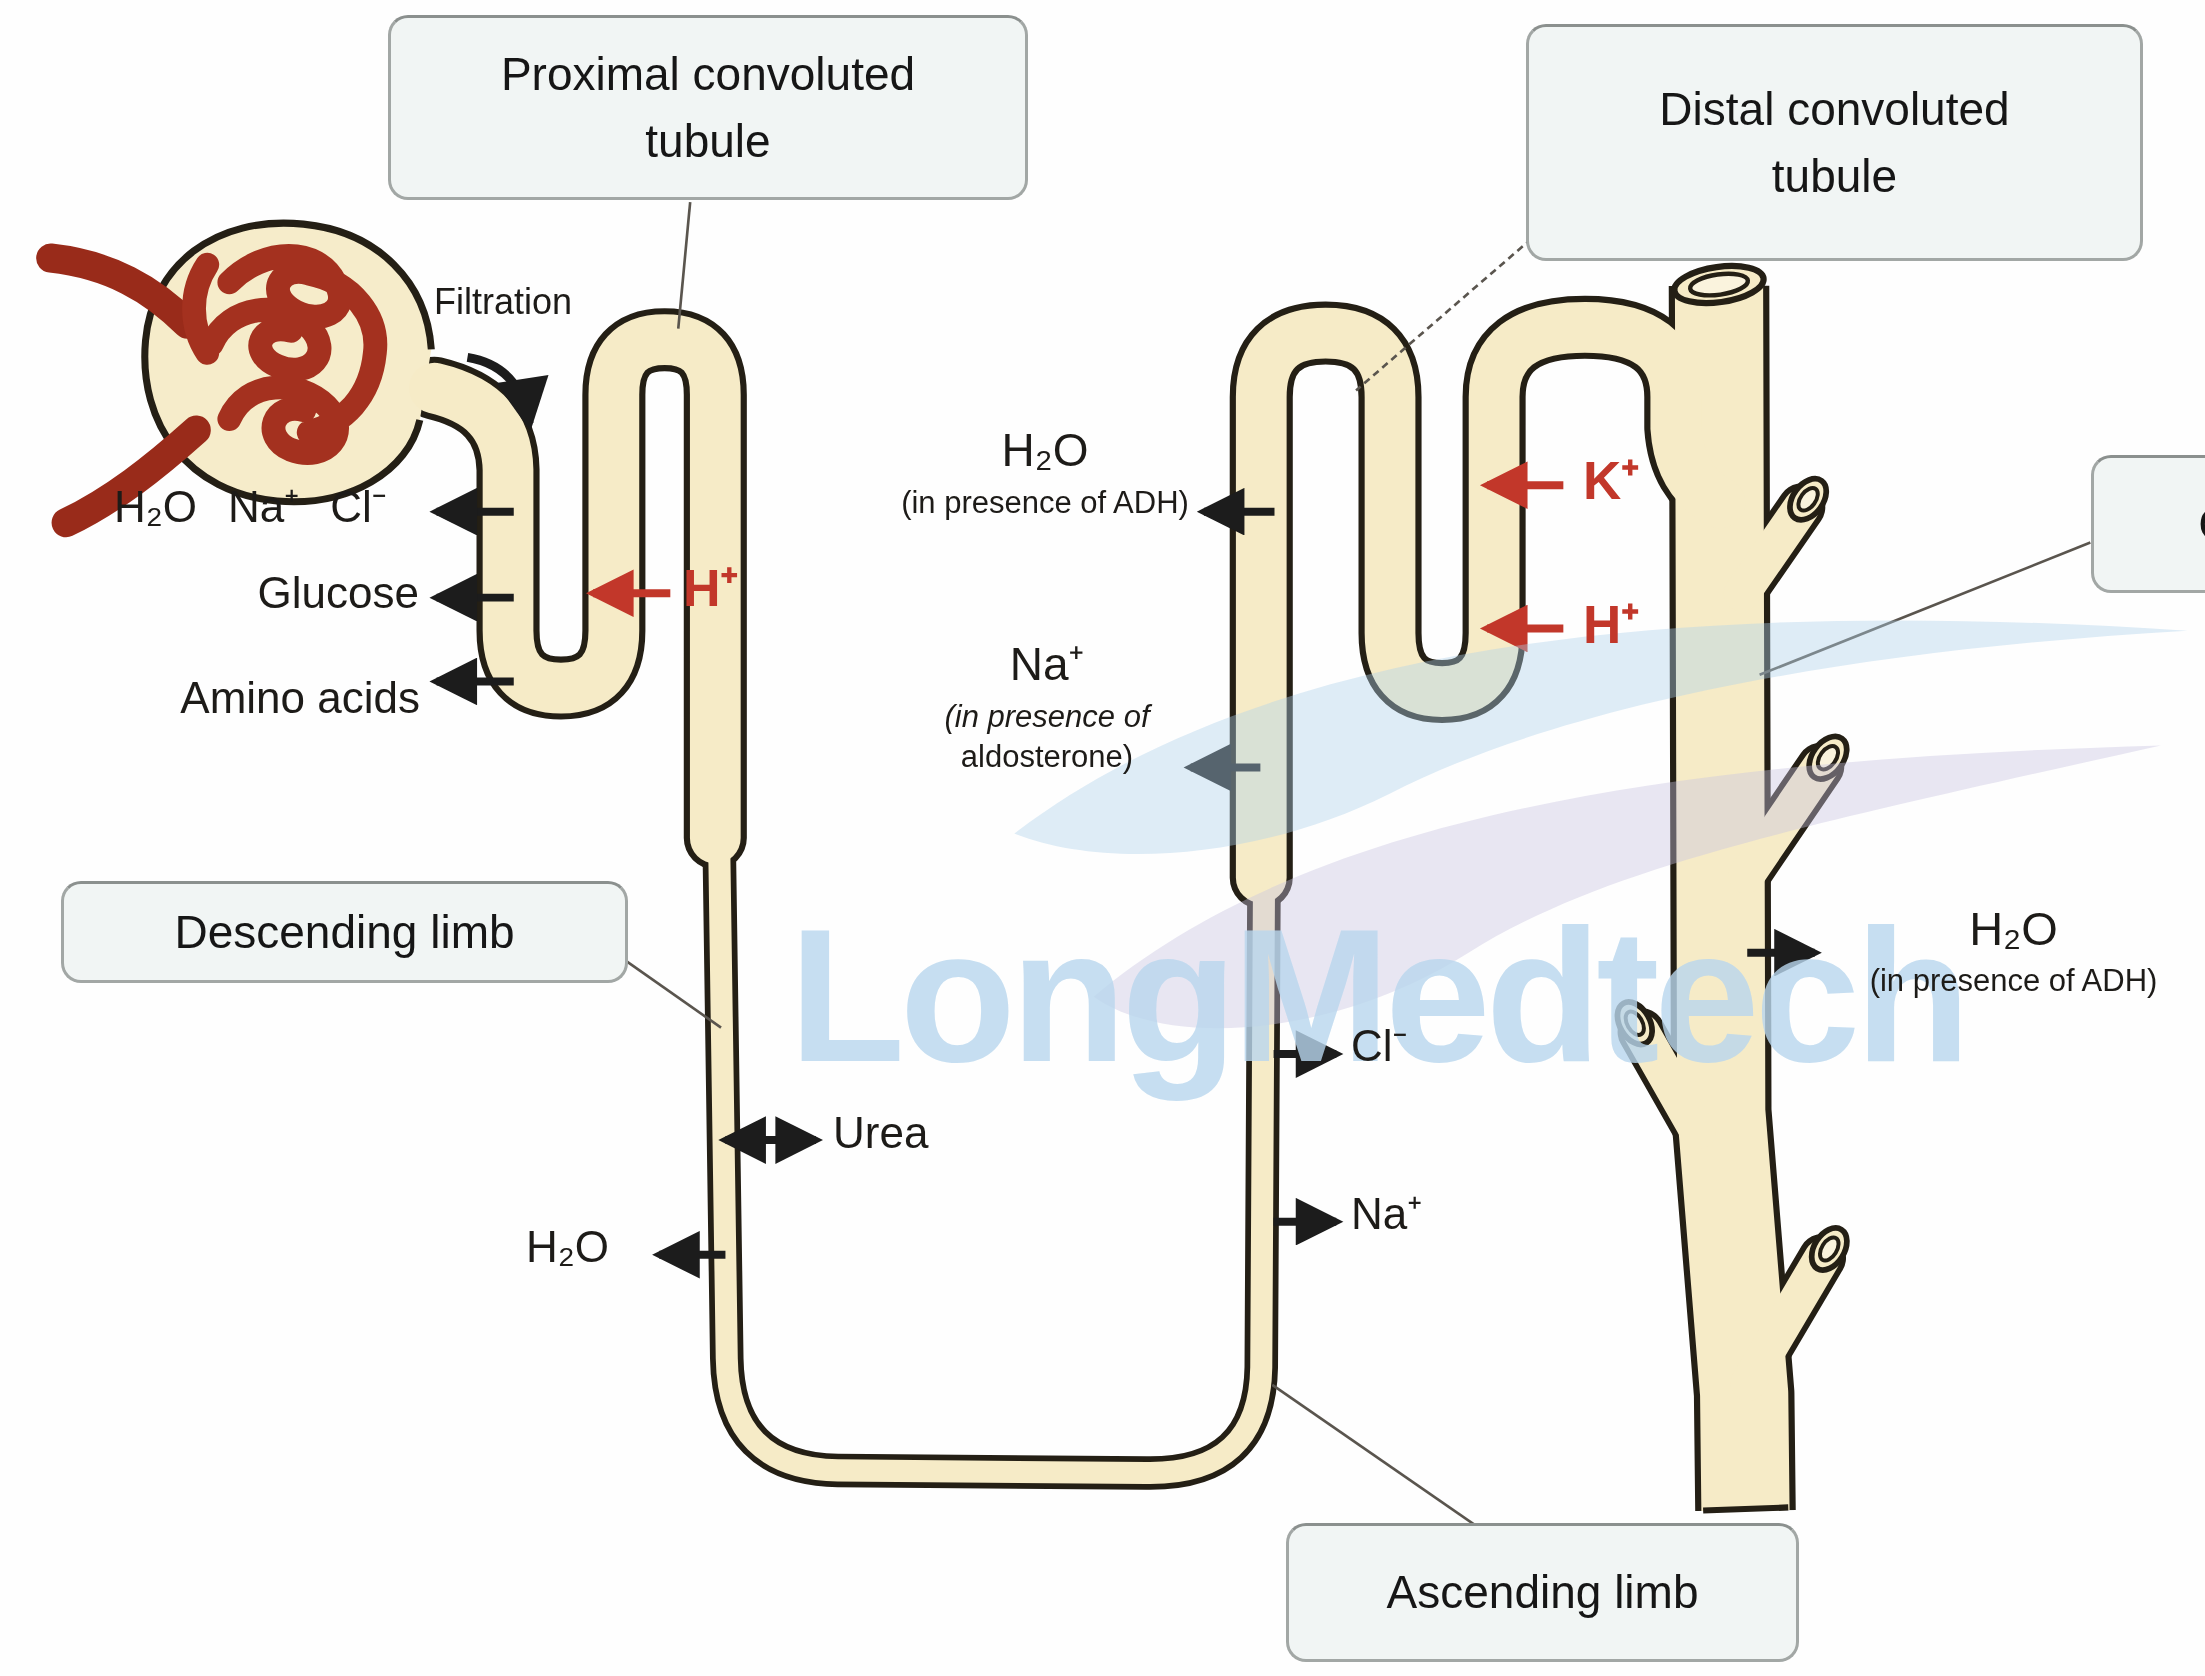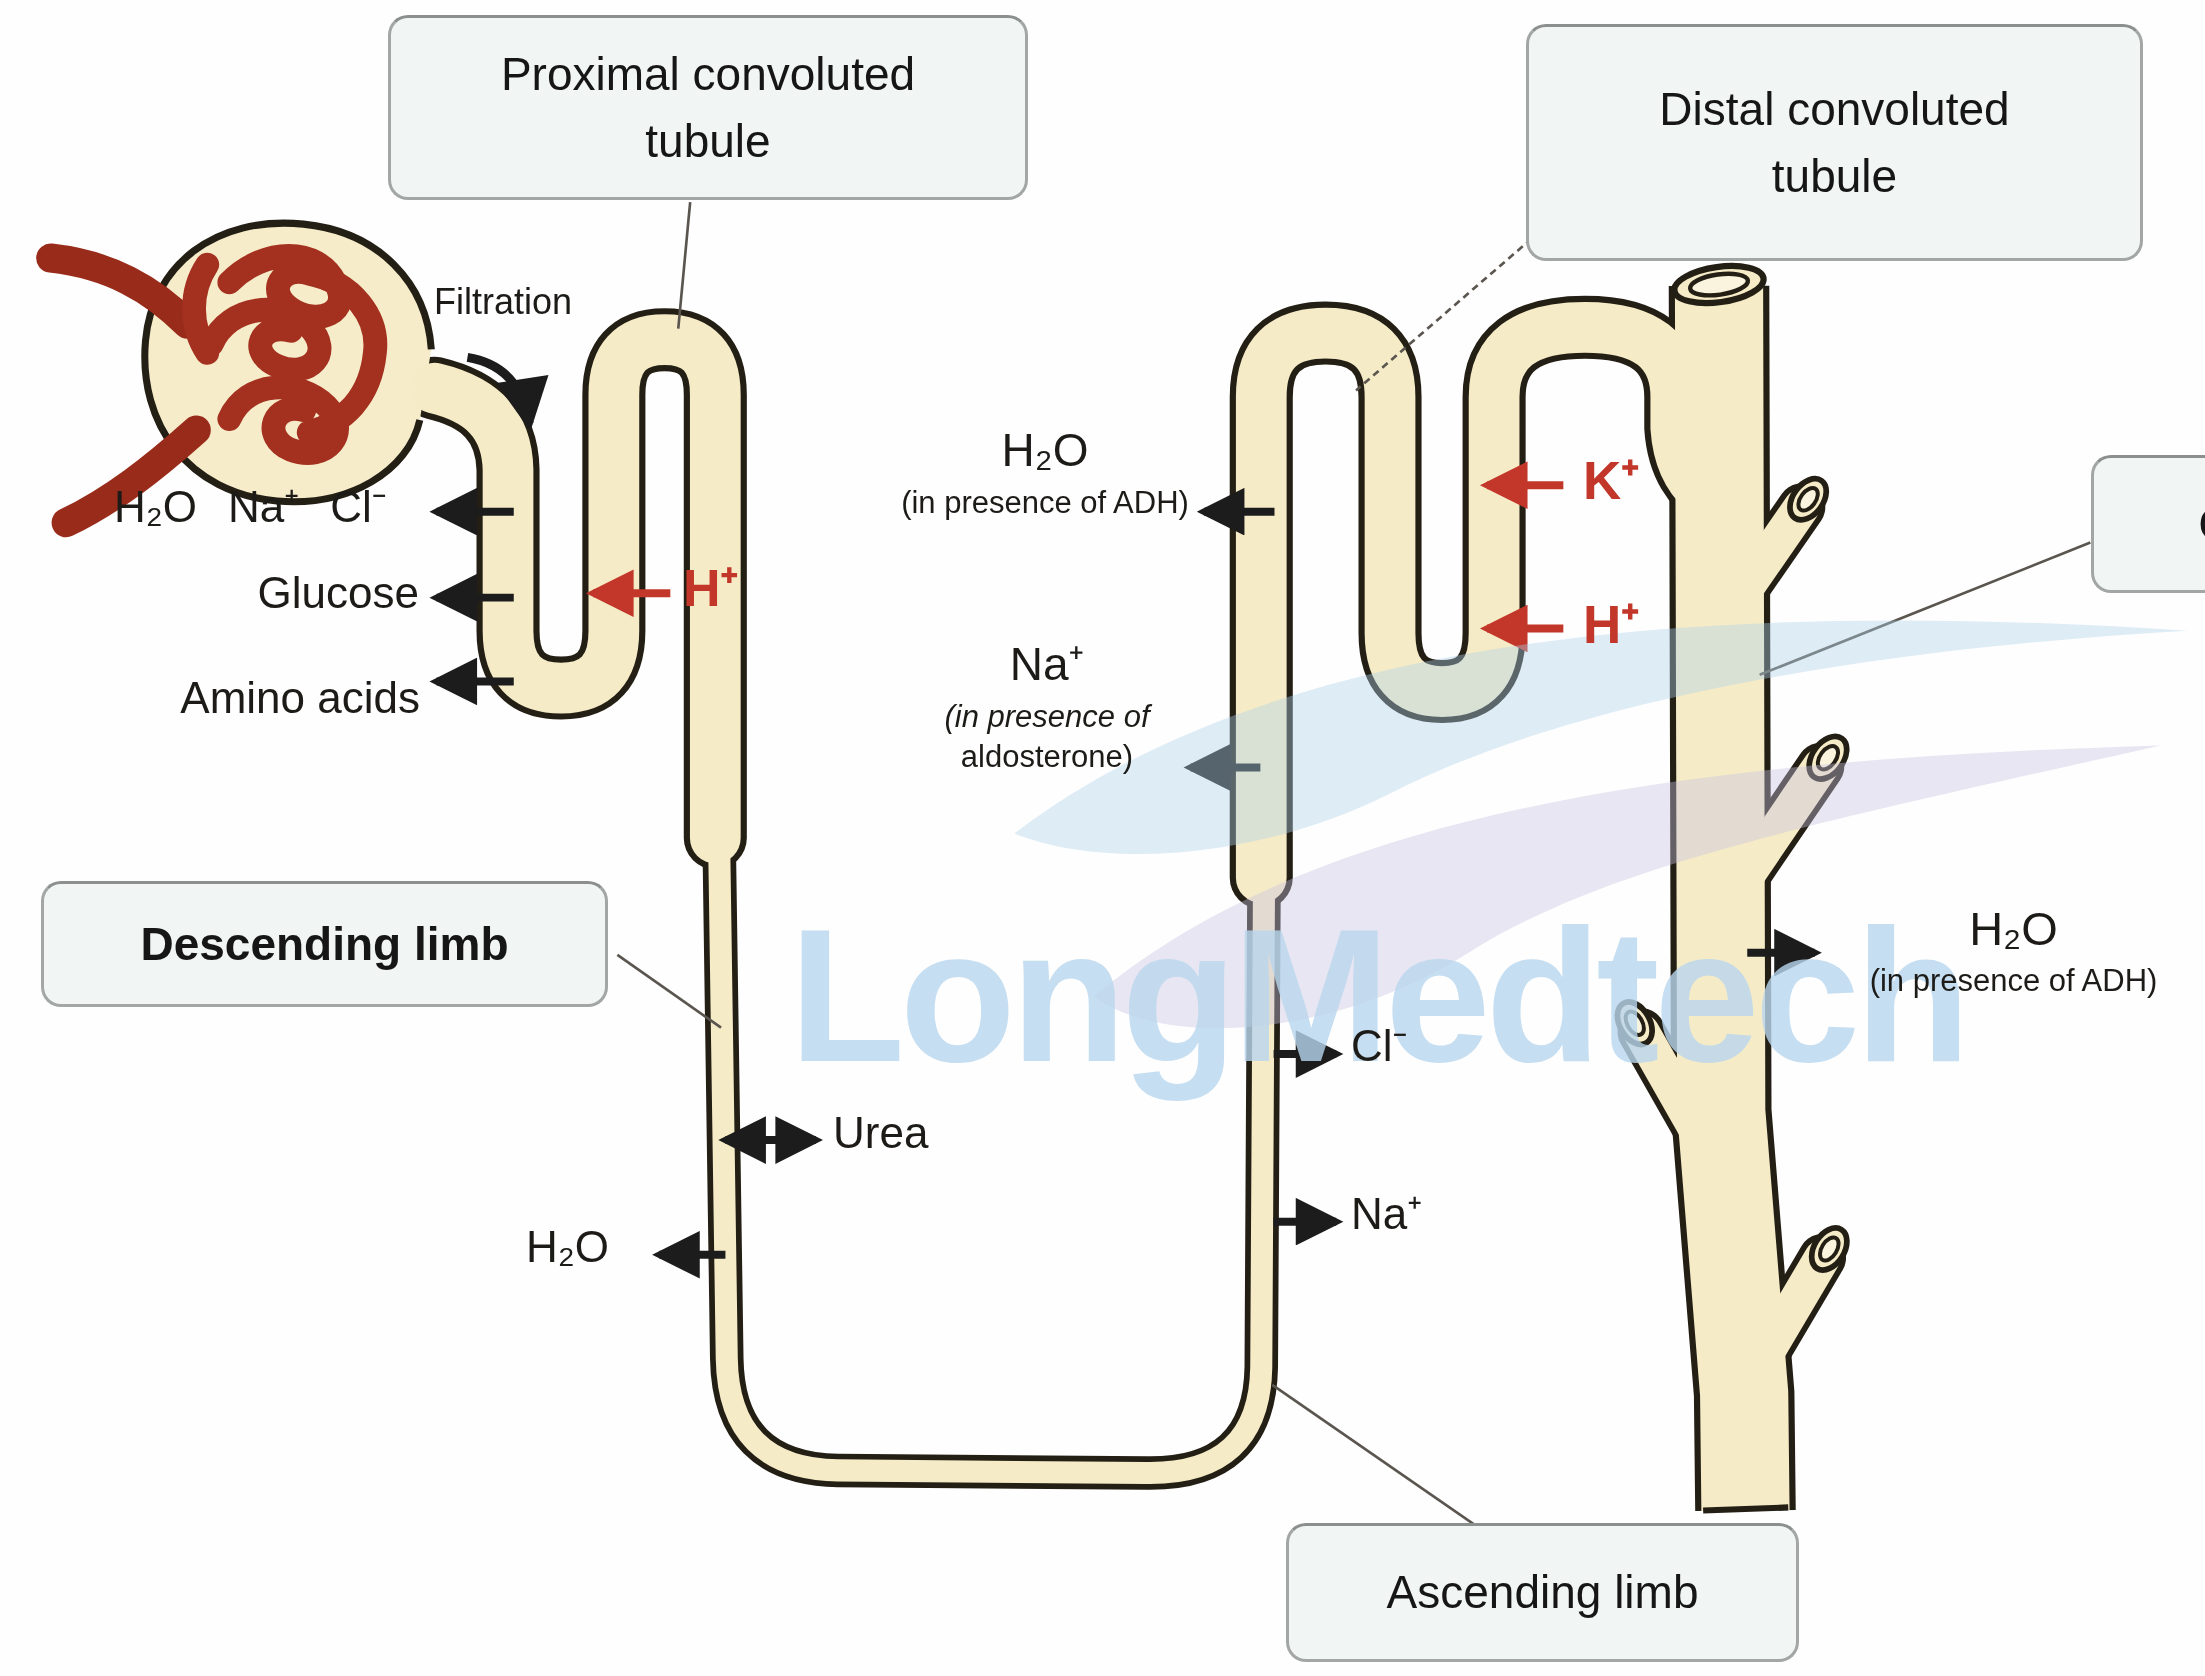--- a/index.html
+++ b/index.html
@@ -122,21 +122,21 @@
     <span>Proximal convoluted</span>
     <span>tubule</span>
   </div>
   <div class="lblbox" style="left:1526px;top:24px;width:617px;height:237px;">
     <span>Distal convoluted</span>
     <span>tubule</span>
   </div>
   <div class="lblbox" style="left:2091px;top:455px;width:516px;height:138px;">
     <span>Collecting duct</span>
   </div>
-  <div class="lblbox" style="left:41px;top:881px;width:567px;height:126px;font-weight:bold;">
+  <div class="lblbox" style="left:61px;top:881px;width:567px;height:102px;">
     <span>Descending limb</span>
   </div>
   <div class="lblbox" style="left:1286px;top:1523px;width:513px;height:139px;">
     <span>Ascending limb</span>
   </div>
 
   <div class="ann" style="left:434px;top:281px;width:203px;font-size:36px;text-align:left;">Filtration</div>
 
   <div class="ann solutes fs100" style="left:114px;top:482px;">
     <span>H₂O</span>

